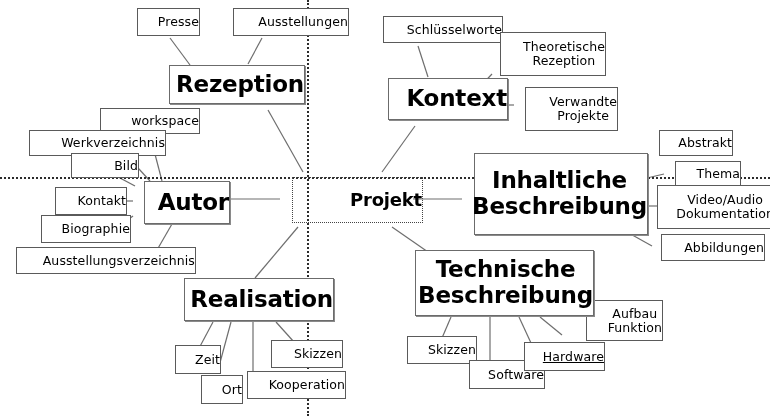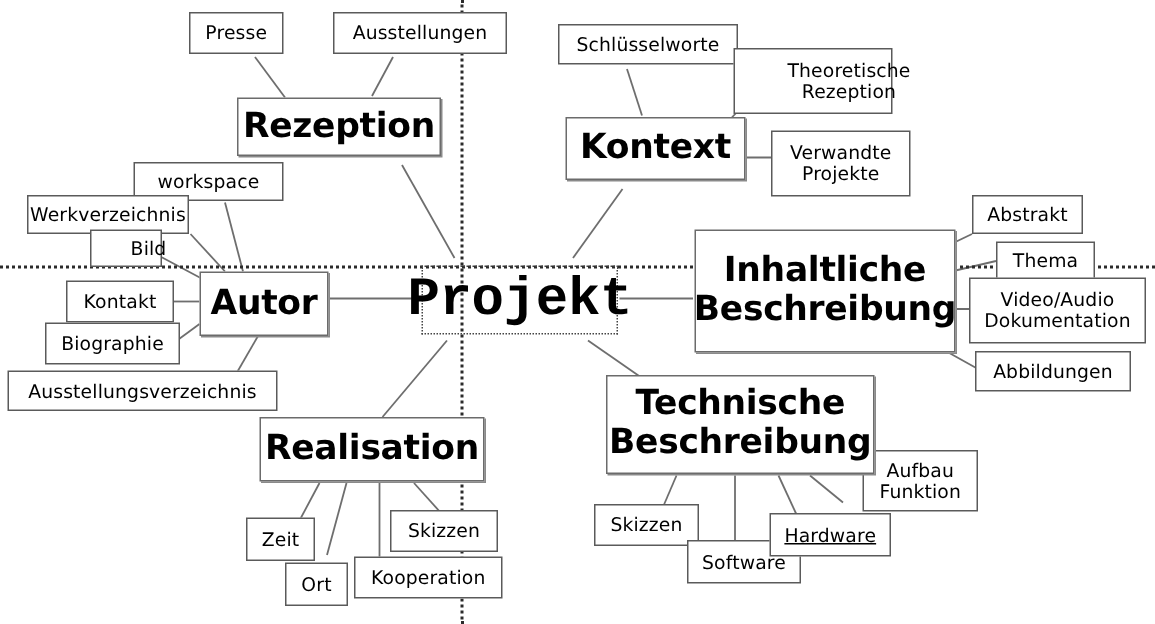--- a/index.html
+++ b/index.html
@@ -24,46 +24,46 @@
     height: 416px;
     pointer-events: none;
   }
   .node {
     position: absolute;
     box-sizing: border-box;
     background: #ffffff;
     border: 1px solid #5a5a5a;
     display: flex;
     align-items: center;
-    justify-content: center;
+    justify-content: flex-end;
     text-align: center;
     line-height: 1.12;
     color: #000000;
     white-space: pre-line;
     overflow: visible;
+    margin-left: 11px;
   }
   .leaf {
     font-size: 12.5px;
     font-weight: normal;
     letter-spacing: 0.1px;
   }
   .branch {
     font-size: 23px;
     font-weight: bold;
     letter-spacing: -0.2px;
     border: 1px solid #6b6b6b;
     box-shadow: 1px 1px 0 #8a8a8a;
   }
   .center {
-    font-size: 36px;
+    font-size: 18px;
     font-weight: bold;
     letter-spacing: -0.2px;
     border: 1px dotted #444444;
     background: transparent;
-    font-family: Liberation Mono, monospace;
   }
   .axis {
     position: absolute;
     background: transparent;
   }
   .axis-h {
     left: 0;
     width: 770px;
     height: 0;
     border-top: 2px dotted #2b2b2b;
@@ -122,22 +122,22 @@
       <div class="node leaf" style="left: 489px; top: 32px; width: 106px; height: 44px; padding-left: 48px;"><span>Theoretische
 Rezeption</span></div>
       <div class="node leaf" style="left: 514px; top: 87px; width: 93px; height: 44px;"><span>Verwandte
 Projekte</span></div>
       <div class="node leaf" style="left: 648px; top: 130px; width: 74px; height: 26px;"><span>Abstrakt</span></div>
       <div class="node leaf" style="left: 664px; top: 161px; width: 66px; height: 26px;"><span>Thema</span></div>
       <div class="node leaf" style="left: 646px; top: 185px; width: 118px; height: 44px;"><span>Video/Audio
 Dokumentation</span></div>
       <div class="node leaf" style="left: 650px; top: 234px; width: 104px; height: 27px;"><span>Abbildungen</span></div>
       <div class="node leaf" style="left: 89px; top: 108px; width: 100px; height: 26px;"><span>workspace</span></div>
-      <div class="node leaf" style="left: 18px; top: 130px; width: 108px; height: 26px;"><span>Werkverzeichnis</span></div>
-      <div class="node leaf" style="left: 60px; top: 153px; width: 48px; height: 25px; padding-left: 30px;"><span>Bild</span></div>
+      <div class="node leaf" style="left: 18px; top: 130px; width: 137px; height: 26px;"><span>Werkverzeichnis</span></div>
+      <div class="node leaf" style="left: 60px; top: 153px; width: 68px; height: 25px; padding-left: 30px;"><span>Bild</span></div>
       <div class="node leaf" style="left: 44px; top: 187px; width: 72px; height: 28px;"><span>Kontakt</span></div>
       <div class="node leaf" style="left: 30px; top: 215px; width: 90px; height: 28px;"><span>Biographie</span></div>
       <div class="node leaf" style="left: 5px; top: 247px; width: 180px; height: 27px;"><span>Ausstellungsverzeichnis</span></div>
       <div class="node leaf" style="left: 164px; top: 345px; width: 46px; height: 29px;"><span>Zeit</span></div>
       <div class="node leaf" style="left: 190px; top: 375px; width: 42px; height: 29px;"><span>Ort</span></div>
       <div class="node leaf" style="left: 236px; top: 371px; width: 99px; height: 28px;"><span>Kooperation</span></div>
       <div class="node leaf" style="left: 260px; top: 340px; width: 72px; height: 28px;"><span>Skizzen</span></div>
       <div class="node leaf" style="left: 396px; top: 336px; width: 70px; height: 28px;"><span>Skizzen</span></div>
       <div class="node leaf" style="left: 458px; top: 360px; width: 76px; height: 29px;"><span>Software</span></div>
       <div class="node leaf" style="left: 513px; top: 342px; width: 81px; height: 29px; text-decoration: underline;"><span>Hardware</span></div>

